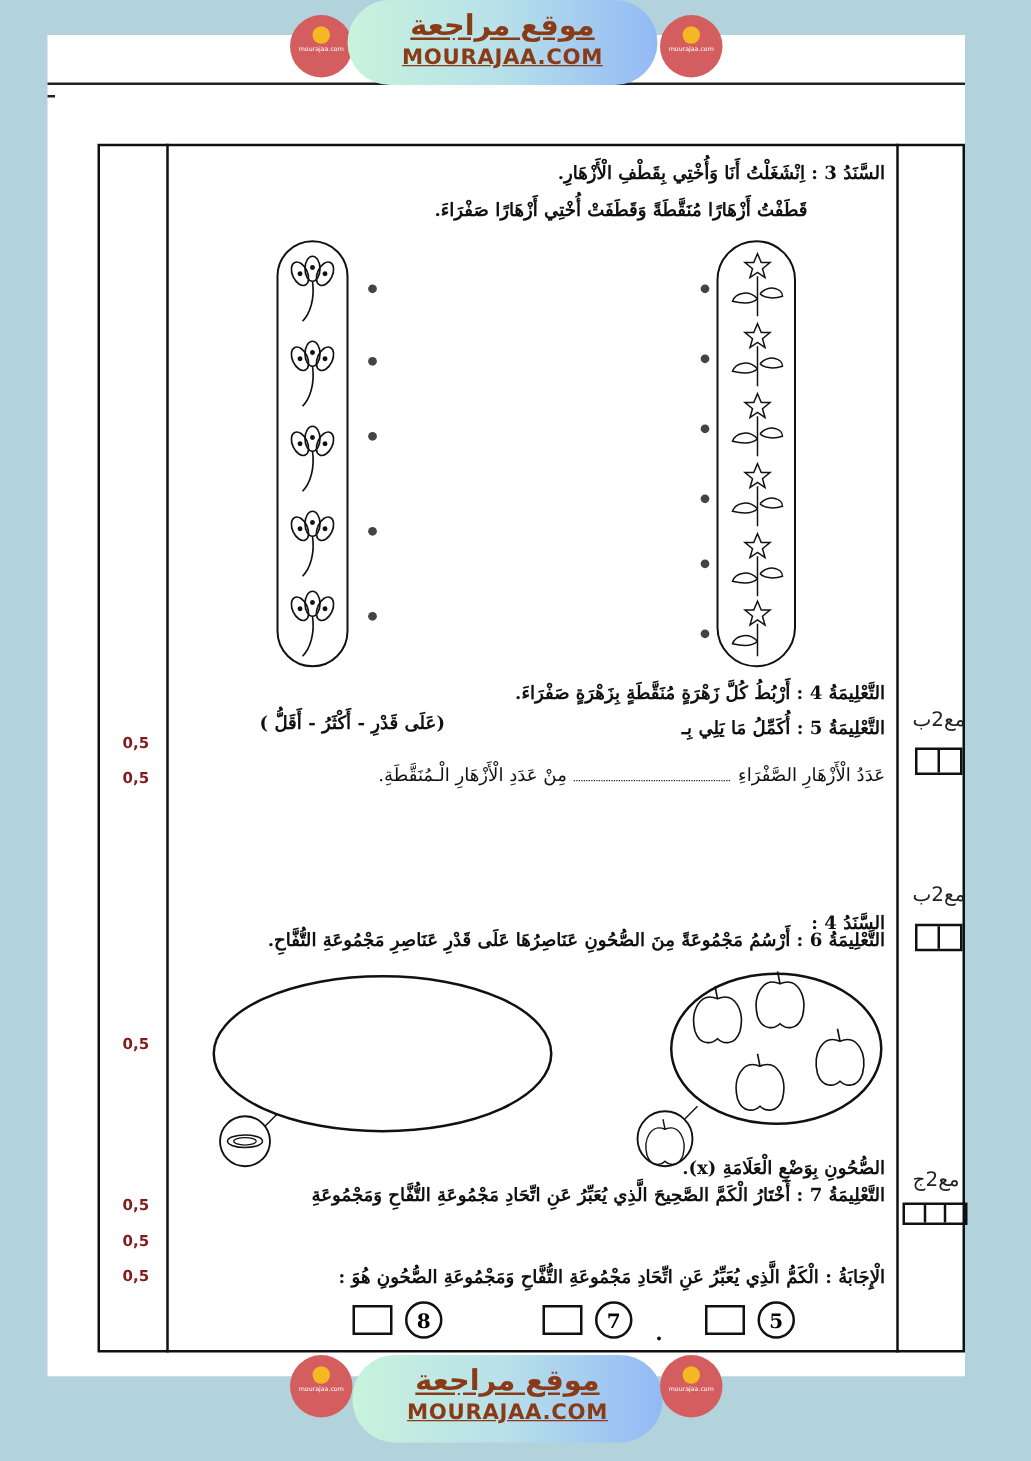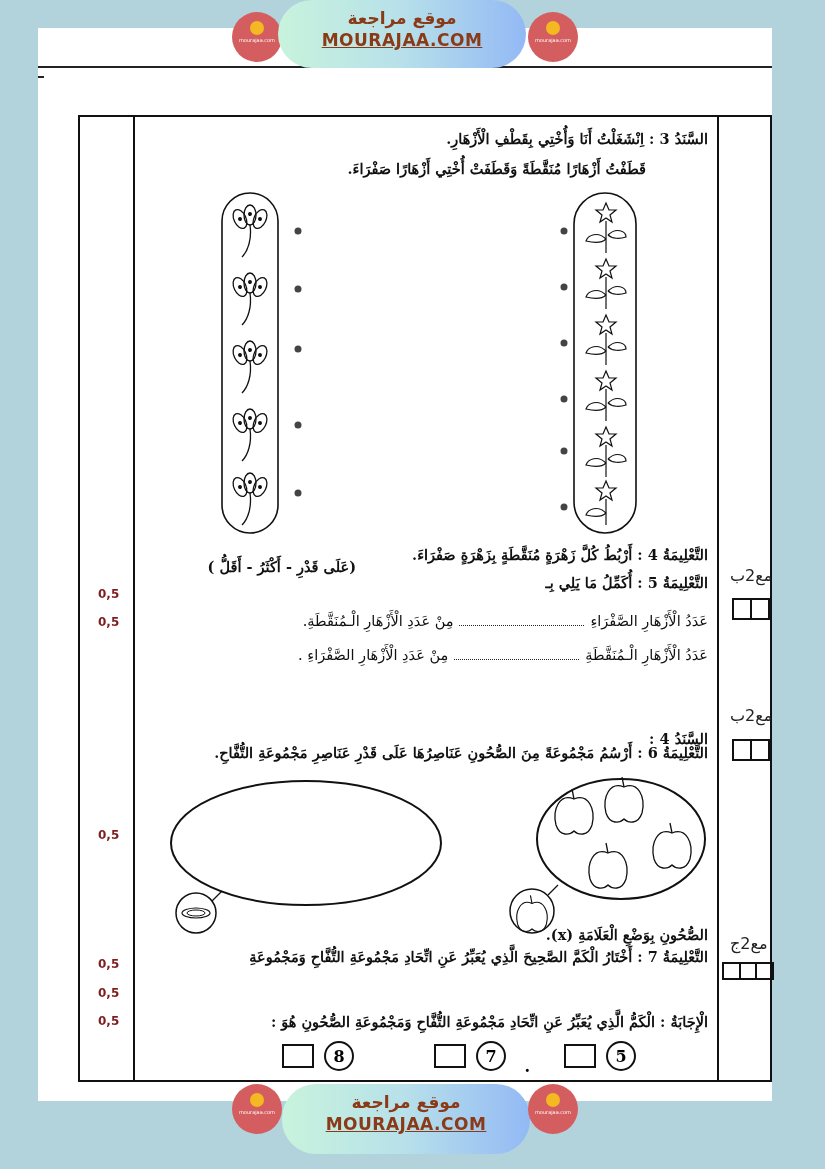--- a/index.html
+++ b/index.html
@@ -16,21 +16,21 @@
   .b{font-weight:bold;}
   .score{position:absolute;left:98px;font-family:"DejaVu Sans",sans-serif;font-size:12px;font-weight:bold;color:#7f1d1d;}
   .crit{position:absolute;left:730px;font-family:"DejaVu Sans",sans-serif;font-size:16px;color:#222;direction:rtl;}
   .cbox{position:absolute;border:2px solid #111;box-sizing:border-box;display:flex;}
   .cbox span{flex:1;border-left:2px solid #111;}
   .cbox span:first-child{border-left:none;}
   
   .banner{position:absolute;width:248px;height:68px;border-radius:34px;
      background:linear-gradient(90deg,#c8f3dc 0%,#b7e0ea 50%,#93b9f5 100%);
      text-align:center;color:#8a3a16;font-family:"DejaVu Sans",sans-serif;font-weight:bold;}
-  .banner .ar{font-size:17px;margin-top:8px;direction:rtl;}
+  .banner .ar{font-size:23px;text-decoration:underline;margin-top:8px;direction:rtl;}
   .banner .en{font-size:17px;text-decoration:underline;margin-top:2px;letter-spacing:0.5px;}
   .logo{position:absolute;width:50px;height:50px;border-radius:50%;background:#d45d5f;text-align:center;color:#fff;font-family:"DejaVu Sans",sans-serif;}
   .logo .dot{width:14px;height:14px;border-radius:50%;background:#f3b822;margin:9px auto 2px;}
   .logo .cap{font-size:5px;line-height:6px;}
   .dots{border-bottom:1px dotted #222;display:inline-block;width:125px;margin:0 6px;}
   .answer-num{display:inline-flex;align-items:center;justify-content:center;width:30px;height:30px;border:2px solid #111;border-radius:50%;font-weight:bold;font-size:16px;box-sizing:border-box;}
   .answer-box{display:inline-block;width:32px;height:24px;border:2px solid #111;box-sizing:border-box;}
 </style>
 </head>
 <body>
@@ -185,27 +185,24 @@
       <g transform="translate(390,302)">
           <polygon points="0,-10 3,-3 10,-3 4,2 6,9 0,5 -6,9 -4,2 -10,-3 -3,-3"></polygon>
           <path d="M0 8 L0 34"></path>
           <path d="M0 22 C -8 14, -18 18, -20 24 C -12 26, -4 26, 0 22"></path>
         </g>
     </g>
   </svg>
 
   <div class="t b" style="top:428px;">التَّعْلِيمَةُ 4 : أَرْبُطُ كُلَّ زَهْرَةٍ مُنَقَّطَةٍ بِزَهْرَةٍ صَفْرَاءَ.</div>
   <div class="t b" style="top:456px;">التَّعْلِيمَةُ 5 : أُكَمِّلُ مَا يَلِي بِـ</div>
-  <div class="t b" style="top:440px;right:360px;">(عَلَى قَدْرِ  -  أَكْثَرُ  -  أَقَلُّ )</div>
+  <div class="t b" style="top:452px;right:360px;">(عَلَى قَدْرِ  -  أَكْثَرُ  -  أَقَلُّ )</div>
 
   <div class="t" style="top:494px;">
     <span>عَدَدُ الْأَزْهَارِ الصَّفْرَاءِ</span><span class="dots"></span><span>مِنْ عَدَدِ الْأَزْهَارِ الْـمُنَقَّطَةِ.</span>
-  </div>
-  <div class="t" style="top:528px;">
-    <span>عَدَدُ الْأَزْهَارِ الْـمُنَقَّطَةِ</span><span class="dots"></span><span>مِنْ عَدَدِ الْأَزْهَارِ الصَّفْرَاءِ .</span>
   </div>
 
   <div class="t b" style="top:564px;margin-top:48px;">السَّنَدُ 4 :</div>
   <div class="t b" style="top:626px;">التَّعْلِيمَةُ 6 : أَرْسُمُ مَجْمُوعَةً مِنَ الصُّحُونِ عَنَاصِرُهَا عَلَى قَدْرِ عَنَاصِرِ مَجْمُوعَةِ التُّفَّاحِ.</div>
 
   <svg style="position:absolute;left:30px;top:660px;" width="560" height="170">
     <ellipse cx="140" cy="66" rx="135" ry="62" fill="none" stroke="#111" stroke-width="2"></ellipse>
     <circle cx="30" cy="136" r="20" fill="none" stroke="#111" stroke-width="1.5"></circle>
     <line x1="46" y1="124" x2="56" y2="114" stroke="#111" stroke-width="1.2"></line>
     <ellipse cx="30" cy="136" rx="14" ry="5" fill="none" stroke="#111" stroke-width="1.2"></ellipse>

